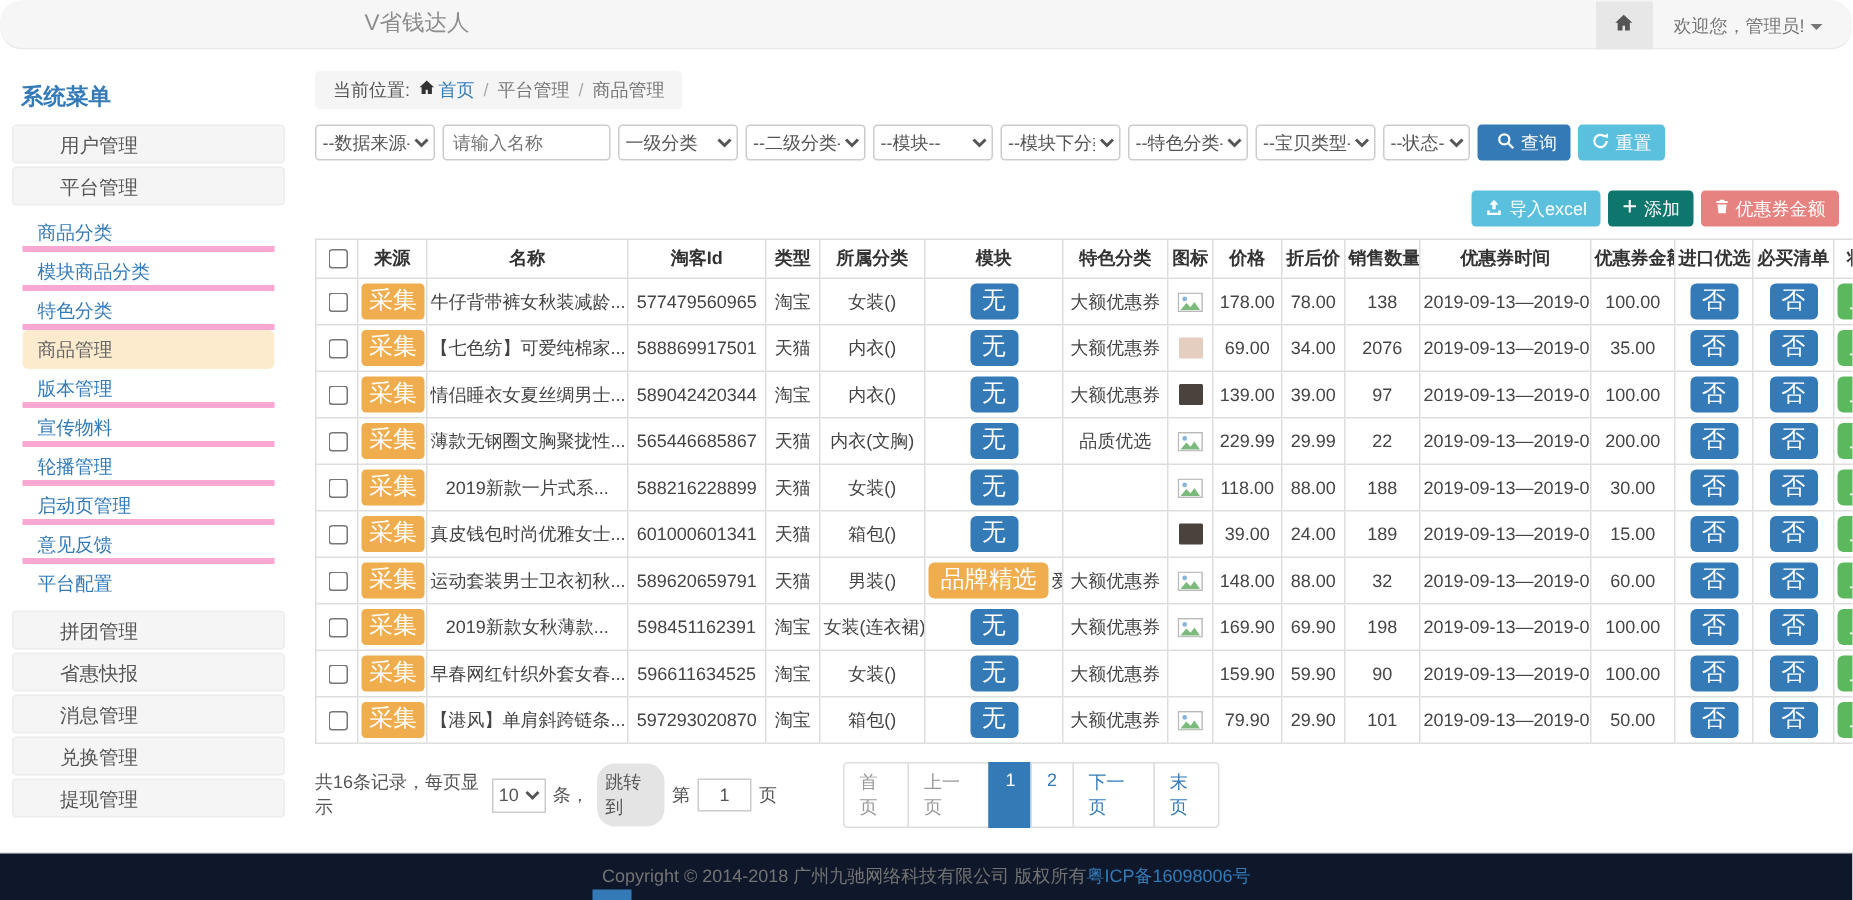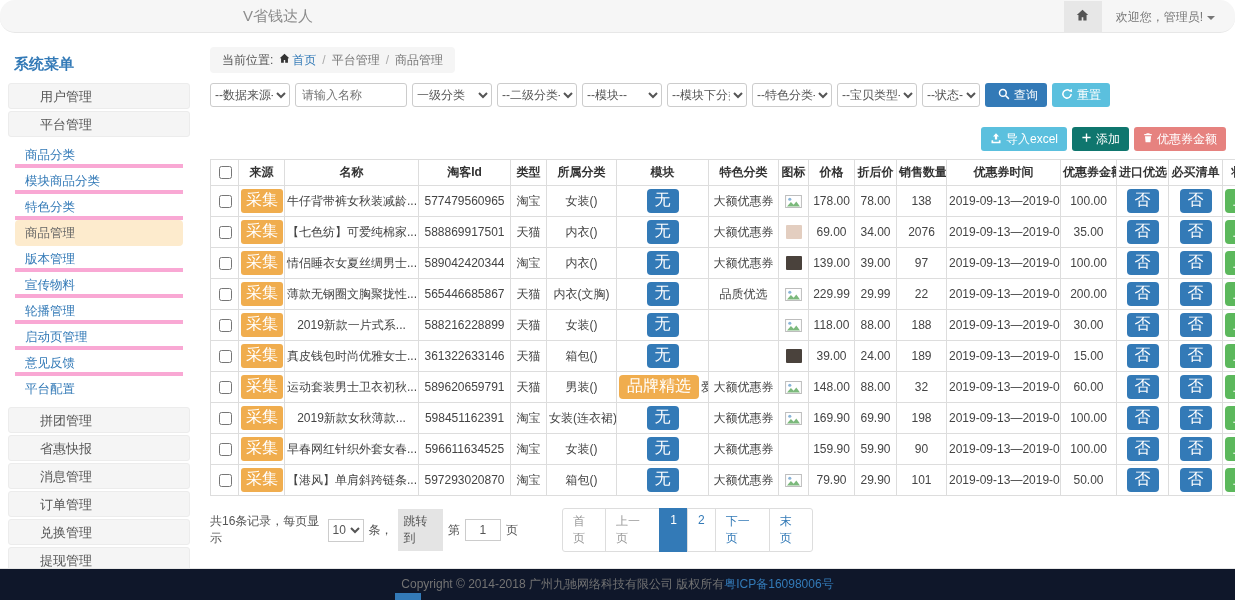--- a/index.html
+++ b/index.html
@@ -54,21 +54,21 @@
   .pill { padding:2px 8px; border-radius:4px; cursor:pointer; }
   .mod-text { margin-left:2px; }
   .icon-cell svg, .icon-cell .thumb { vertical-align:middle; }
   .thumb { display:inline-block; width:16px; height:14px; border-radius:1px; }
   .thumb-light { background:#e3cec0; }
   .thumb-dark { background:#4a423c; }
   
   .pagi { display:flex; align-items:center; margin-top:12px;gap:44px; }
   .pagi-left { display:flex; align-items:center; gap:5px; color:#555; }
   .pp-select { height:23px; border:1px solid #ccc; background:#fff; color:#555; font-size:12px; }
-  .jump-btn { background:#e4e4e4; padding:4px 6px; border-radius:0; color:#555; cursor:pointer; }
+  .jump-btn { background:#e4e4e4; padding:4px 6px; border-radius:12px; color:#555; cursor:pointer; }
   .jump-input { width:36px; height:22px; border:1px solid #ccc; text-align:center; font-size:12px; color:#555; }
   .pagi-right { margin-left:auto; margin-right:413px; display:flex; }
   .page-btn { border:1px solid #ddd; background:#fff; padding:4px 10px; font-size:12px; color:#337ab7; margin-left:-1px; cursor:pointer; }
   .page-btn.disabled { color:#999; }
   .page-btn.active { background:#337ab7; color:#fff; border-color:#337ab7; }
   .page-btn:first-child { border-radius:3px 0 0 3px; margin-left:0; }
   .page-btn:last-child { border-radius:0 3px 3px 0; }
   
   .footer { position:absolute; left:0; bottom:0; width:100%; height:32px; background:#0f172a; border-top:1px solid #e7e7e7; text-align:center; line-height:31px; color:#737373; font-size:12px; z-index:5; }
   .footer .icp { color:#337ab7; cursor:pointer; }
@@ -104,21 +104,20 @@
         <div class="side-sub-item">版本管理</div>
         <div class="side-sub-item">宣传物料</div>
         <div class="side-sub-item">轮播管理</div>
         <div class="side-sub-item">启动页管理</div>
         <div class="side-sub-item">意见反馈</div>
         <div class="side-sub-item">平台配置</div>
       </div>
       <div class="side-section">拼团管理</div>
       <div class="side-section">省惠快报</div>
       <div class="side-section">消息管理</div>
-      <div class="side-section">订单管理</div>
       <div class="side-section">兑换管理</div>
       <div class="side-section">提现管理</div>
     </div>
 </div>
 
 <div class="main">
 
   <div class="breadcrumb">
     <span class="crumb-label">当前位置:</span>
     <span class="crumb-link">
@@ -329,21 +328,21 @@
           <td>2019-09-13—2019-09-19</td>
           <td>30.00</td>
           <td><span class="badge pill bg-blue">否</span></td>
           <td><span class="badge pill bg-blue">否</span></td>
           <td><span class="badge pill bg-green">上架</span></td>
         </tr>
         <tr>
           <td><input type="checkbox" style=""></td>
           <td><span class="badge bg-orange">采集</span></td>
           <td>真皮钱包时尚优雅女士...</td>
-          <td>361322633146</td>
+          <td>601000601341</td>
           <td>天猫</td>
           <td>箱包()</td>
           <td><span class="badge pill bg-blue">无</span></td>
           <td></td>
           <td class="icon-cell"><span class="thumb thumb-dark"></span></td>
           <td>39.00</td>
           <td>24.00</td>
           <td>189</td>
           <td>2019-09-13—2019-09-20</td>
           <td>15.00</td>

